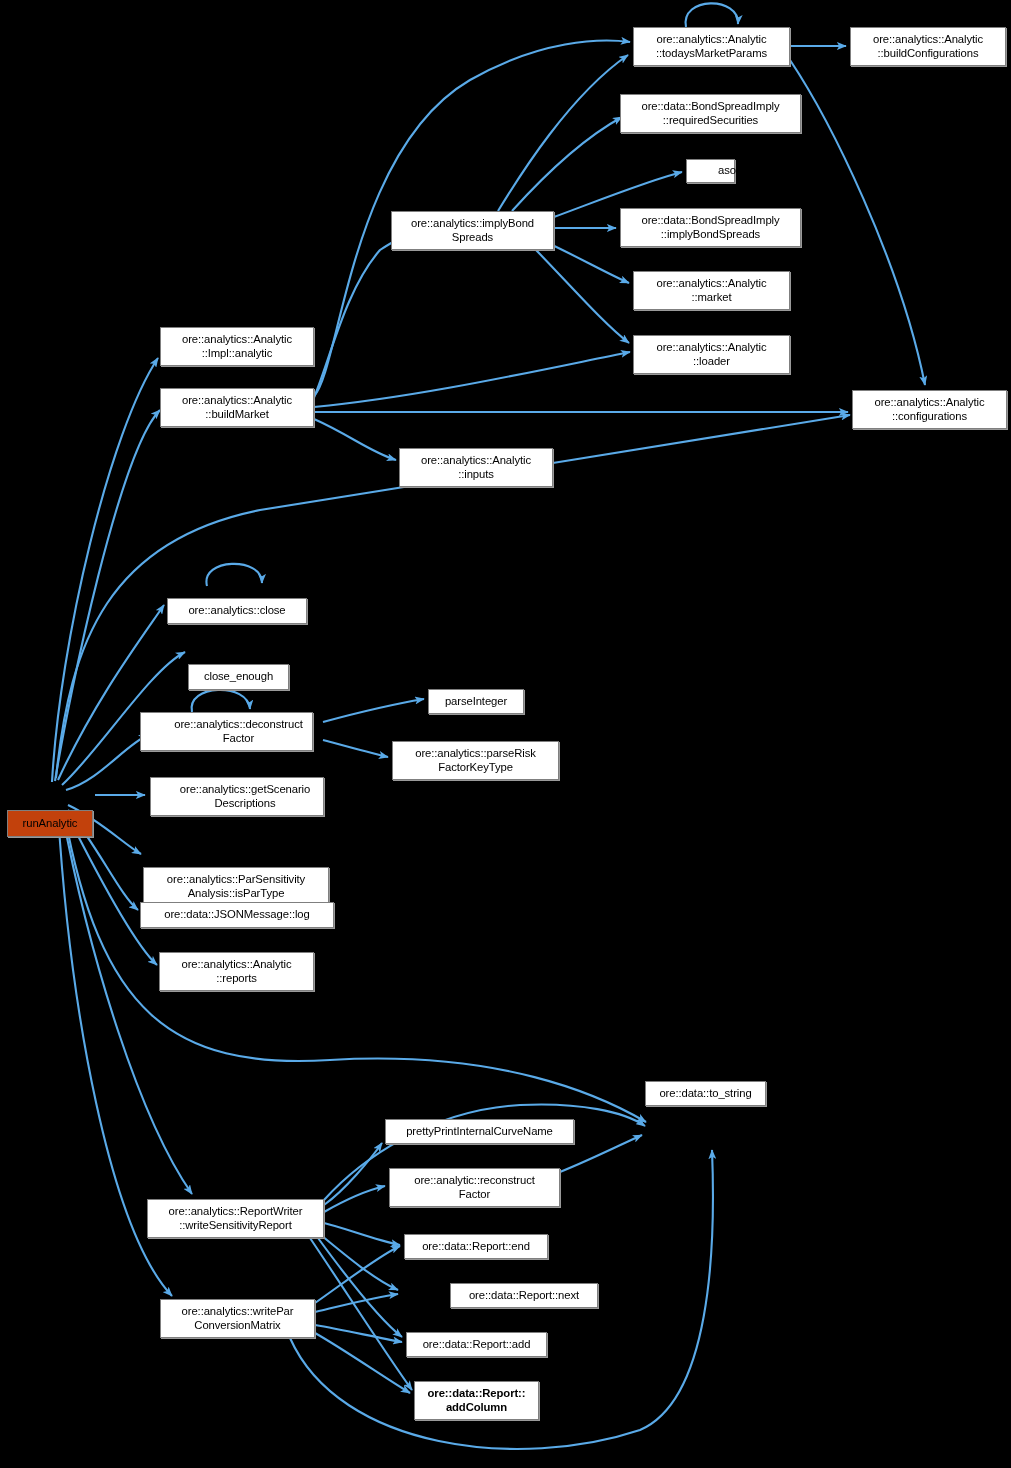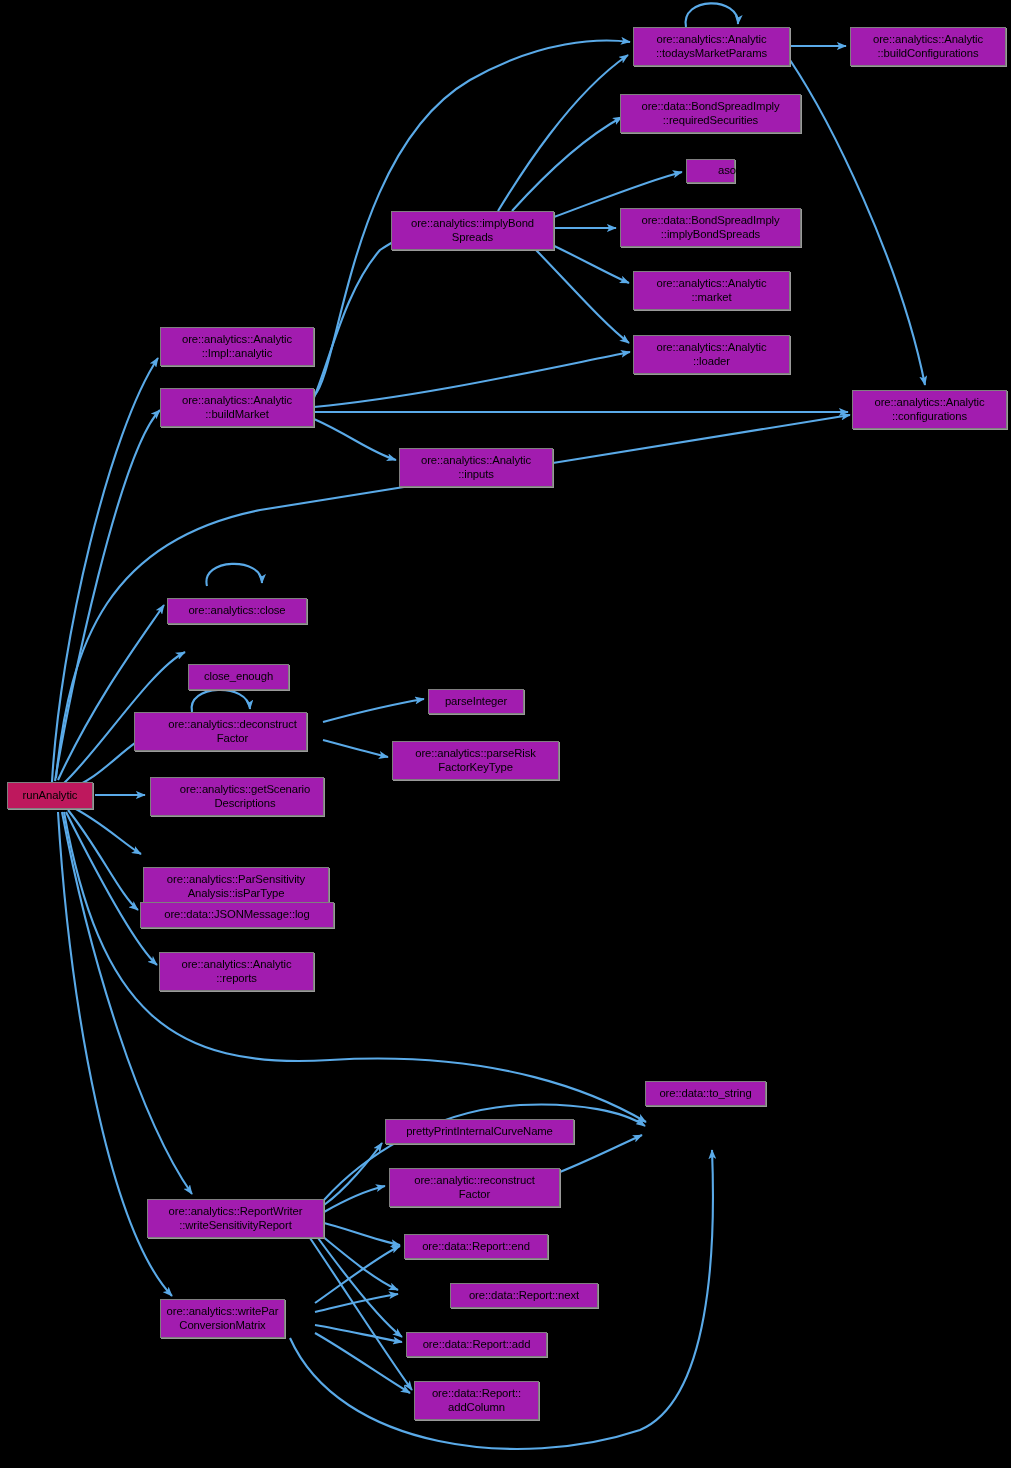--- a/index.html
+++ b/index.html
@@ -17,37 +17,38 @@
     width: 1011px; height: 1468px;
   }
   .edges {
     position: absolute; left: 0; top: 0;
     width: 1011px; height: 1468px;
     pointer-events: none;
   }
   .node {
     position: absolute;
     box-sizing: border-box;
-    background: #a21caf;
+    background: #ffffff;
     border: 1px solid #7f7f7f;
     box-shadow: 1px 1px 0 0 #9a9a9a;
     display: flex;
     align-items: center;
     justify-content: center;
     text-align: center;
     color: #000000;
     font-family: "Liberation Sans", sans-serif;
     font-size: 11.3px;
     line-height: 13.3px;
     letter-spacing: -0.1px;
     white-space: pre-line;
     z-index: 5;
   }
   .node.current {
-    background: #be185d;
+    background: #c2410c;
+    margin-top: 28px;
   }
 </style>
 </head>
 <body>
 
 <div id="graph">
 
   <svg class="edges" width="1011" height="1468" viewBox="0 0 1011 1468">
     <defs>
       <marker id="ah" markerWidth="10" markerHeight="8" refX="9.2" refY="4" orient="auto" markerUnits="userSpaceOnUse">
@@ -137,39 +138,39 @@
   <div class="node" style="left:620px;top:208px;  width:181px; height:39px;">ore::data::BondSpreadImply
 ::implyBondSpreads</div>
   <div class="node" style="left:633px;top:271px;  width:157px; height:39px;">ore::analytics::Analytic
 ::market</div>
   <div class="node" style="left:633px;top:335px;  width:157px; height:39px;">ore::analytics::Analytic
 ::loader</div>
   <div class="node" style="left:852px;top:390px;  width:155px; height:39px;">ore::analytics::Analytic
 ::configurations</div>
   <div class="node" style="left:167px;top:598px;  width:140px; height:26px;">ore::analytics::close</div>
   <div class="node" style="left:188px;top:664px;  width:101px; height:26px;">close_enough</div>
-  <div class="node" style="left:134px;top:712px;  width:173px; height:39px;padding-left:24px;">ore::analytics::deconstruct
+  <div class="node" style="left:140px;top:712px;  width:173px; height:39px;padding-left:24px;">ore::analytics::deconstruct
 Factor</div>
   <div class="node" style="left:428px;top:689px;  width:96px;  height:25px;">parseInteger</div>
   <div class="node" style="left:392px;top:741px;  width:167px; height:39px;">ore::analytics::parseRisk
 FactorKeyType</div>
   <div class="node" style="left:150px;top:777px;  width:174px; height:39px;padding-left:16px;">ore::analytics::getScenario
 Descriptions</div>
   <div class="node" style="left:143px;top:867px;  width:186px; height:39px;">ore::analytics::ParSensitivity
 Analysis::isParType</div>
   <div class="node" style="left:140px;top:902px;  width:194px; height:26px;">ore::data::JSONMessage::log</div>
   <div class="node" style="left:159px;top:952px;  width:155px; height:39px;">ore::analytics::Analytic
 ::reports</div>
   <div class="node" style="left:147px;top:1199px; width:177px; height:39px;">ore::analytics::ReportWriter
 ::writeSensitivityReport</div>
-  <div class="node" style="left:160px;top:1299px; width:125px; height:39px;">ore::analytics::writePar
+  <div class="node" style="left:160px;top:1299px; width:155px; height:39px;">ore::analytics::writePar
 ConversionMatrix</div>
   <div class="node" style="left:385px;top:1119px; width:189px; height:25px;">prettyPrintInternalCurveName</div>
   <div class="node" style="left:389px;top:1168px; width:171px; height:39px;">ore::analytic::reconstruct
 Factor</div>
   <div class="node" style="left:404px;top:1234px; width:144px; height:25px;">ore::data::Report::end</div>
   <div class="node" style="left:402px;top:1283px; width:148px; height:25px;margin-left:48px;">ore::data::Report::next</div>
   <div class="node" style="left:406px;top:1332px; width:141px; height:25px;">ore::data::Report::add</div>
-  <div class="node" style="left:414px;top:1381px; width:125px; height:39px;">ore::data::Report::
+  <div class="node" style="left:414px;top:1381px; width:125px; height:39px;font-weight:bold;">ore::data::Report::
 addColumn</div>
   <div class="node" style="left:645px;top:1081px; width:121px; height:25px;">ore::data::to_string</div>
 
 </div>
 
 </body></html>

